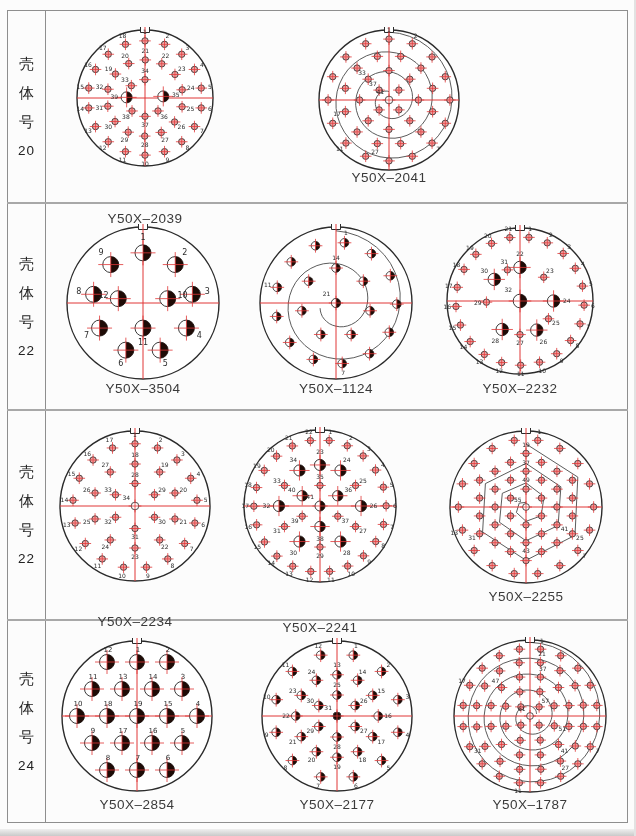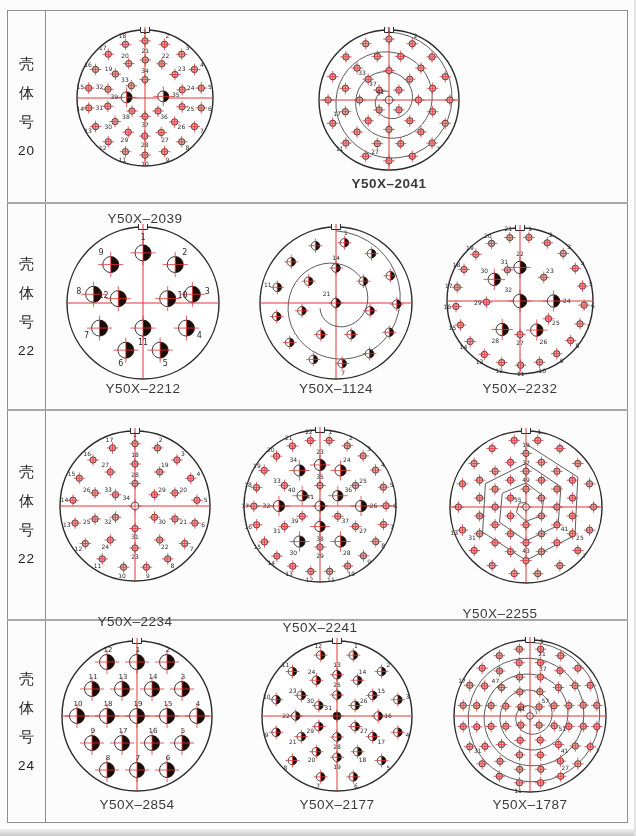--- a/index.html
+++ b/index.html
@@ -592,21 +592,21 @@
             <line x1="70.30050506338834" y1="95.89949493661166" x2="81.90050506338834" y2="95.89949493661166" stroke="#e03636" stroke-width="0.8"></line>
             <line x1="76.10050506338834" y1="90.09949493661166" x2="76.10050506338834" y2="101.69949493661166" stroke="#e03636" stroke-width="0.8"></line>
           </g>
           <g>
             <circle cx="86" cy="86" r="3.8" fill="#ffffff" stroke="#3a3a3a" stroke-width="0.9"></circle>
             <line x1="79.6" y1="86" x2="92.4" y2="86" stroke="#e03636" stroke-width="0.8"></line>
             <line x1="86" y1="79.6" x2="86" y2="92.4" stroke="#e03636" stroke-width="0.8"></line>
           </g>
           <text x="81.2" y="80.2" font-size="6" fill="#2b2b2b" text-anchor="end">41</text>
         </svg></div>
-      <div class="model" style="left: 309px; top: 176px; font-weight: bold;">Y50X–2041</div>
+      <div class="model" style="left: 309px; top: 170px;">Y50X–2041</div>
       <div class="connector" style="left: 51px; top: 211px;"><svg width="184" height="184">
           <circle cx="92" cy="92" r="76" fill="#ffffff" stroke="#2b2b2b" stroke-width="1.4"></circle>
           <rect x="87.5" y="13" width="9" height="5.5" fill="#ffffff"></rect>
           <path d="M 87.5 13 L 87.5 18.5 L 96.5 18.5 L 96.5 13" fill="none" stroke="#2b2b2b" stroke-width="1"></path>
           <line x1="16" y1="92" x2="168" y2="92" stroke="#e03636" stroke-width="1"></line>
           <line x1="92" y1="13" x2="92" y2="168" stroke="#e03636" stroke-width="1"></line>
           <g>
             <circle cx="92" cy="41.839999999999996" r="8" fill="#ffffff" stroke="#3a3a3a" stroke-width="1"></circle>
             <path d="M 92 33.839999999999996 A 8 8 0 0 1 92 49.839999999999996 Z" fill="#1e0b06"></path>
             <line x1="79.5" y1="41.839999999999996" x2="104.5" y2="41.839999999999996" stroke="#e03636" stroke-width="0.8"></line>
@@ -684,21 +684,21 @@
           </g>
           <text x="92.0" y="134.1" font-size="8" fill="#2b2b2b" text-anchor="middle">11</text>
           <g>
             <circle cx="67.30102155445383" cy="87.6449037041134" r="8" fill="#ffffff" stroke="#3a3a3a" stroke-width="1"></circle>
             <path d="M 67.30102155445383 79.6449037041134 A 8 8 0 0 1 67.30102155445383 95.6449037041134 Z" fill="#1e0b06"></path>
             <line x1="54.801021554453826" y1="87.6449037041134" x2="79.80102155445383" y2="87.6449037041134" stroke="#e03636" stroke-width="0.8"></line>
             <line x1="67.30102155445383" y1="75.1449037041134" x2="67.30102155445383" y2="100.1449037041134" stroke="#e03636" stroke-width="0.8"></line>
           </g>
           <text x="52.5" y="87.0" font-size="8" fill="#2b2b2b" text-anchor="middle">12</text>
         </svg></div>
-      <div class="model" style="left: 63px; top: 381px;">Y50X–2212</div>
+      <div class="model" style="left: 63px; top: 381px;">Y50X–3504</div>
       <div class="connector" style="left: 244px; top: 211px;"><svg width="184" height="184">
           <circle cx="92" cy="92" r="76" fill="#ffffff" stroke="#2b2b2b" stroke-width="1.4"></circle>
           <path d="M92.0 19.8 L103.2 21.5 L113.8 24.9 L123.7 29.9 L132.5 36.2 L140.2 43.8 L146.5 52.4 L151.2 61.8 L154.5 71.7 L156.1 81.9 L156.0 92.0 L154.4 101.9 L151.4 111.3 L146.9 120.0 L141.2 127.7 L134.4 134.4 L126.8 139.9 L118.5 144.0 L109.8 146.7 L100.9 148.0 L92.0 147.9 L83.4 146.4 L75.2 143.6 L67.7 139.6 L61.1 134.6 L55.4 128.6 L50.8 122.0 L47.3 114.8 L45.1 107.3 L44.1 99.6 L44.3 92.0 L45.7 84.7 L48.2 77.8 L51.7 71.4 L56.0 65.9 L61.1 61.1 L66.8 57.4 L72.9 54.6 L79.3 52.8 L85.7 52.1 L92.0 52.4 L98.1 53.7 L103.7 55.9 L108.9 58.9 L113.3 62.6 L117.1 66.9 L120.0 71.6 L122.2 76.6 L123.4 81.8 L123.8 87.0 L123.4 92.0 L122.2 96.8 L120.3 101.2 L117.8 105.1 L114.8 108.5 L111.3 111.3 L107.6 113.4 L103.7 114.9 L99.7 115.7 L95.8 115.8 L92.0 115.2 L88.5 114.2 L85.3 112.6 L82.6 110.5 L80.3 108.2 L78.4 105.6 L77.2 102.8 L76.4 100.0 L76.1 97.2 " fill="none" stroke="#4a4a4a" stroke-width="0.9" stroke-linejoin="round"></path>
           <rect x="87.5" y="13" width="9" height="5.5" fill="#ffffff"></rect>
           <path d="M 87.5 13 L 87.5 18.5 L 96.5 18.5 L 96.5 13" fill="none" stroke="#2b2b2b" stroke-width="1"></path>
           <line x1="16" y1="92" x2="168" y2="92" stroke="#e03636" stroke-width="1"></line>
           <line x1="92" y1="13" x2="92" y2="168" stroke="#e03636" stroke-width="1"></line>
           <g>
             <circle cx="100.46172453837198" cy="31.791701420512517" r="4.3" fill="#ffffff" stroke="#3a3a3a" stroke-width="0.9"></circle>
             <path d="M 100.46172453837198 27.491701420512516 A 4.3 4.3 0 0 1 100.46172453837198 36.091701420512514 Z" fill="#1e0b06"></path>
@@ -1945,21 +1945,21 @@
             <line x1="70.73278628840993" y1="83.07" x2="82.33278628840992" y2="83.07" stroke="#e03636" stroke-width="0.8"></line>
             <line x1="76.53278628840992" y1="77.27" x2="76.53278628840992" y2="88.86999999999999" stroke="#e03636" stroke-width="0.8"></line>
           </g>
           <g>
             <circle cx="92" cy="92" r="3.4" fill="#ffffff" stroke="#3a3a3a" stroke-width="0.9"></circle>
             <line x1="86" y1="92" x2="98" y2="92" stroke="#e03636" stroke-width="0.8"></line>
             <line x1="92" y1="86" x2="92" y2="98" stroke="#e03636" stroke-width="0.8"></line>
           </g>
           <text x="87.6" y="86.6" font-size="6" fill="#2b2b2b" text-anchor="end">55</text>
         </svg></div>
-      <div class="model" style="left: 420px; top: 589px; margin-top: 17px;">Y50X–2255</div>
+      <div class="model" style="left: 446px; top: 589px;">Y50X–2255</div>
       <div class="connector" style="left: 46px; top: 625px;"><svg width="182" height="182">
           <circle cx="91" cy="91" r="75" fill="#ffffff" stroke="#2b2b2b" stroke-width="1.4"></circle>
           <rect x="86.5" y="13" width="9" height="5.5" fill="#ffffff"></rect>
           <path d="M 86.5 13 L 86.5 18.5 L 95.5 18.5 L 95.5 13" fill="none" stroke="#2b2b2b" stroke-width="1"></path>
           <line x1="16" y1="91" x2="166" y2="91" stroke="#e03636" stroke-width="1"></line>
           <line x1="91" y1="13" x2="91" y2="166" stroke="#e03636" stroke-width="1"></line>
           <g>
             <circle cx="61" cy="37" r="7.5" fill="#ffffff" stroke="#3a3a3a" stroke-width="1"></circle>
             <path d="M 61 29.5 A 7.5 7.5 0 0 1 61 44.5 Z" fill="#1e0b06"></path>
             <line x1="49" y1="37" x2="73" y2="37" stroke="#e03636" stroke-width="0.8"></line>

